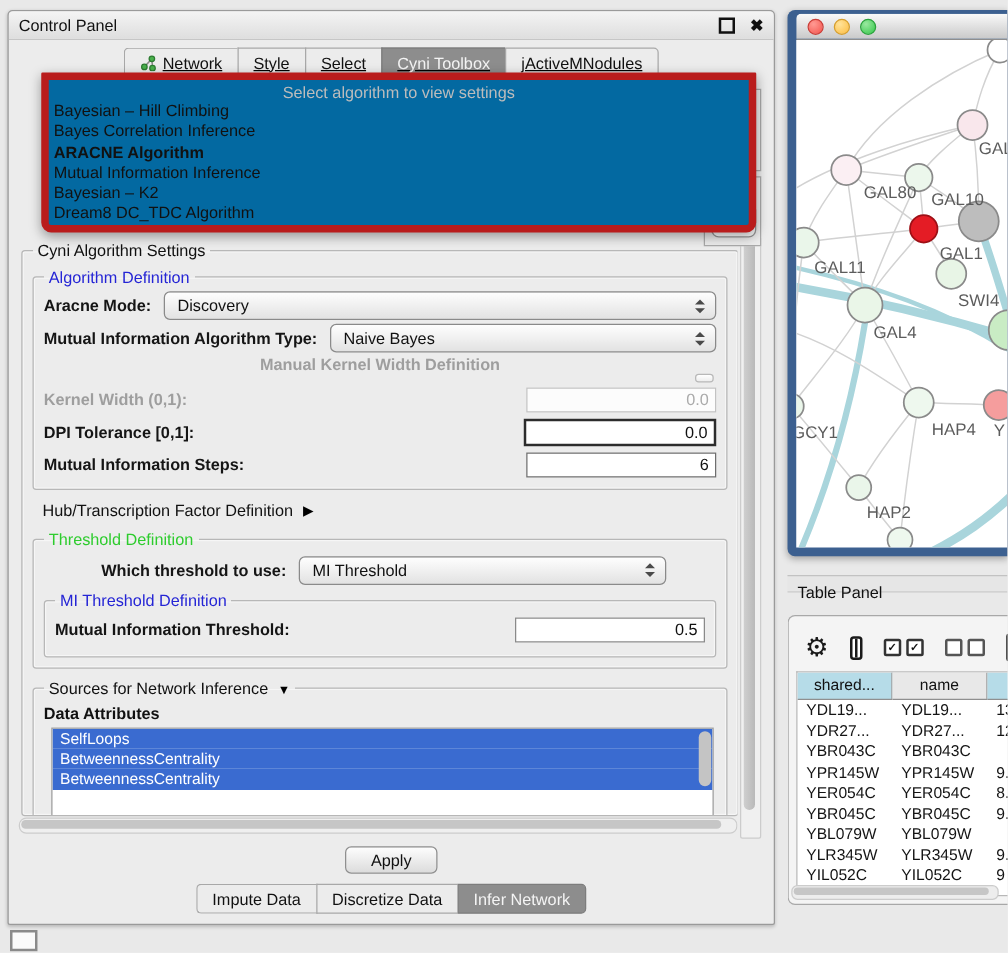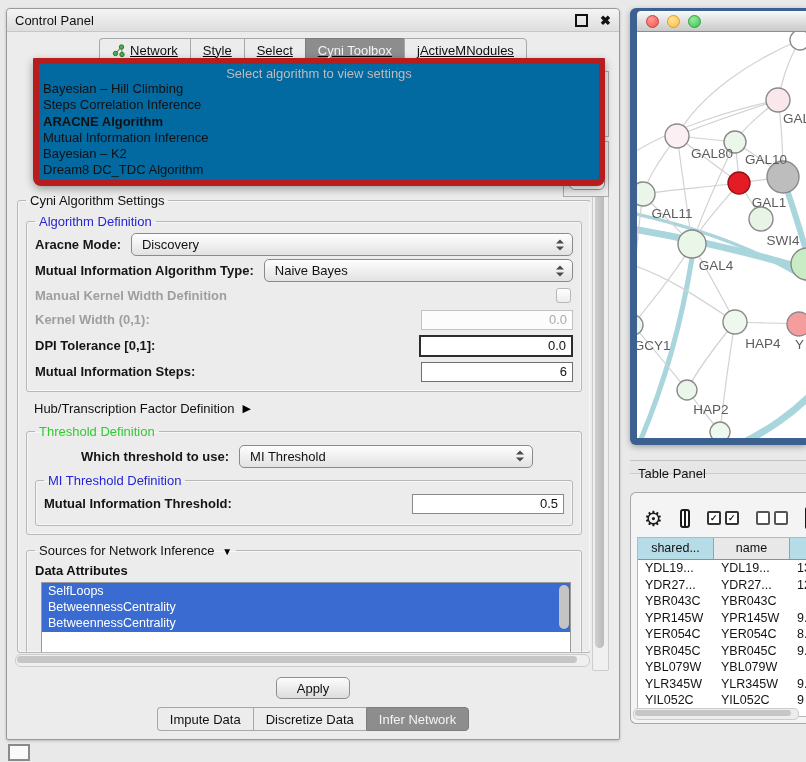--- a/index.html
+++ b/index.html
@@ -199,21 +199,21 @@
     </div>
     <div class="fragB">
       <div class="frag-combo"></div>
     </div>
   </div>
 
   <div class="dropdown">
     <div class="dd-hint">Select algorithm to view settings</div>
     <div id="dd-items">
         <div class="dd-item">Bayesian – Hill Climbing</div>
-        <div class="dd-item">Steps Correlation Inference</div>
+        <div class="dd-item">Bayes Correlation Inference</div>
         <div class="dd-item bold">ARACNE Algorithm</div>
         <div class="dd-item">Mutual Information Inference</div>
         <div class="dd-item">Bayesian – K2</div>
         <div class="dd-item">Dream8 DC_TDC Algorithm</div>
       </div>
   </div>
 
   <div class="settings">
     <fieldset class="fs-outer">
       <legend>Cyni Algorithm Settings</legend>
@@ -227,21 +227,21 @@
             <span class="spin"></span>
           </div>
         </div>
         <div class="row">
           <span class="lbl">Mutual Information Algorithm Type:</span>
           <div class="combo">
             <span>Naive Bayes</span>
             <span class="spin"></span>
           </div>
         </div>
-        <div class="row" style="height:22px;">
+        <div class="row" style="height:22px;flex-direction:column;">
           <span class="lbl dis">Manual Kernel Width Definition</span>
           <span class="chk"></span>
         </div>
         <div class="row">
           <span class="lbl dis">Kernel Width (0,1):</span>
           <input class="num dis" readonly="" value="0.0" style="">
         </div>
         <div class="row">
           <span class="lbl">DPI Tolerance [0,1]:</span>
           <input class="num strong" value="0.0" style="">

